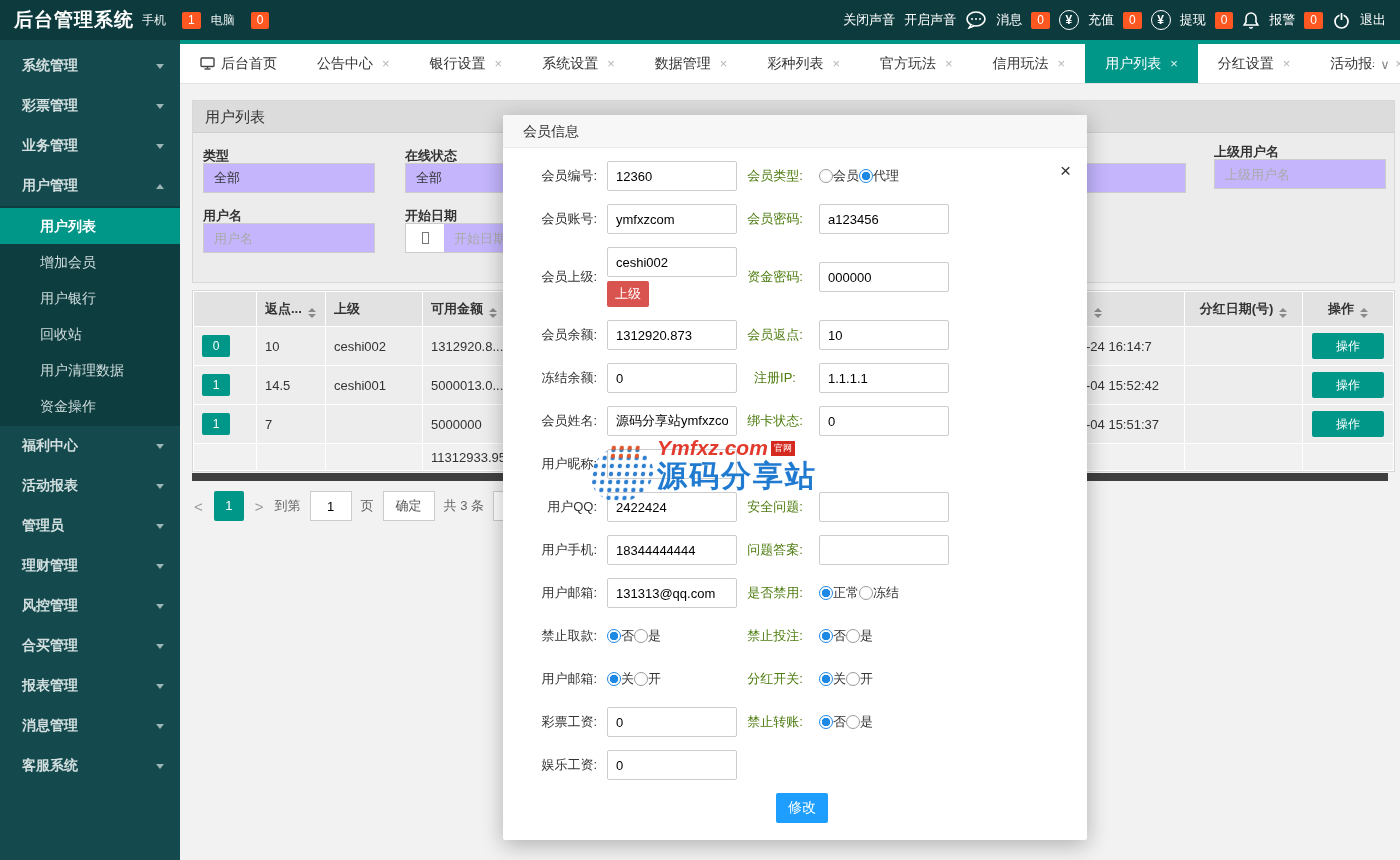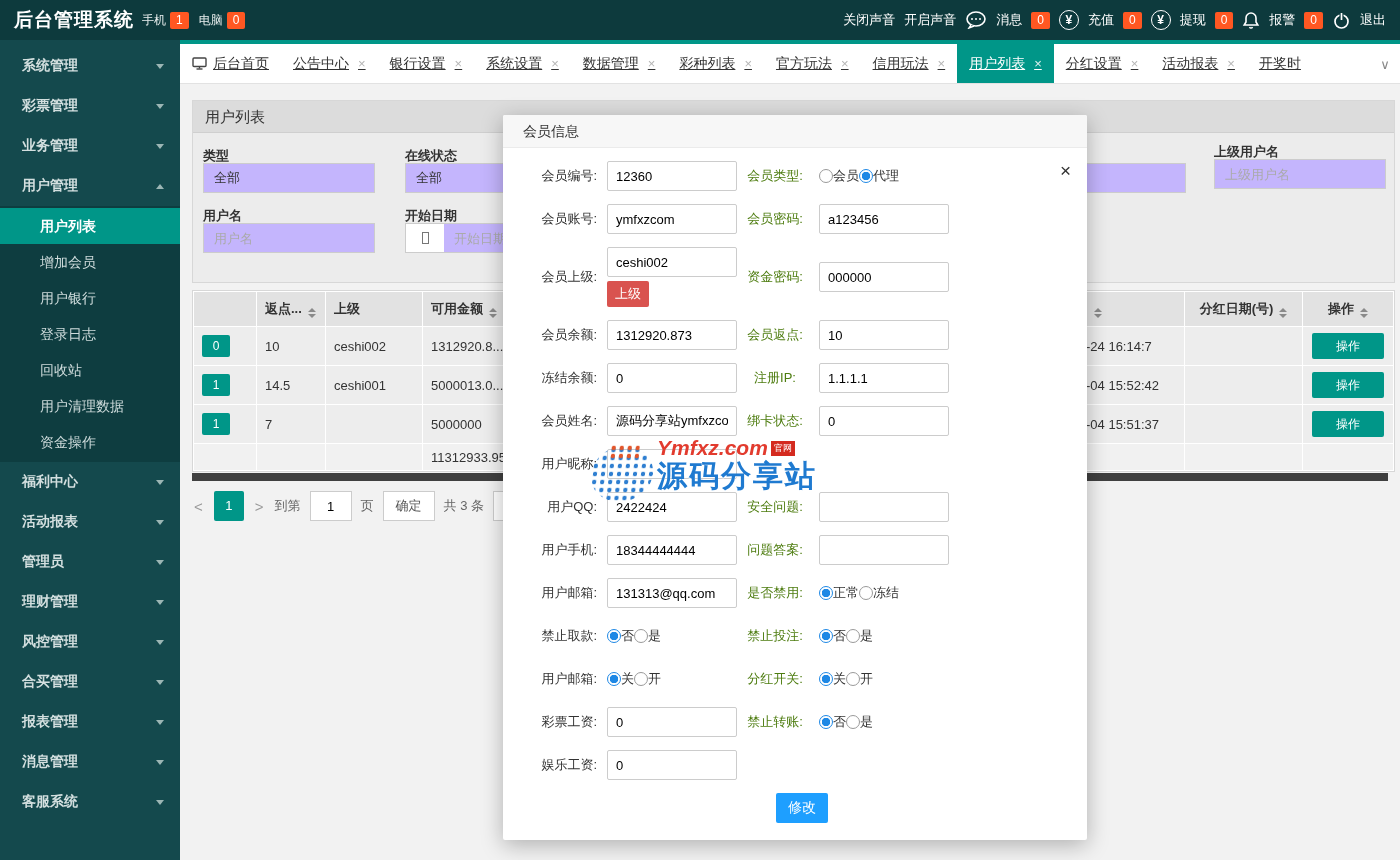--- a/index.html
+++ b/index.html
@@ -5,21 +5,21 @@
   * { box-sizing: border-box; margin: 0; padding: 0; }
   html,body { width:1400px; height:860px; }
   body {
     font-family: "Liberation Sans", "DejaVu Sans", sans-serif;
     background:#f2f2f2; position:relative; overflow:hidden; font-size:13px; color:#333;
   }
   
   .topbar { position:absolute; left:0; top:0; width:1400px; height:40px; background:#0d3a3d;
     display:flex; align-items:center; color:#fff; }
   .brand { font-size:19px; font-weight:bold; margin:0 8px 0 14px; letter-spacing:1px; }
-  .tb-stat { display:flex; align-items:center; gap:4px; margin-right:10px; font-size:12px; color:#e8eeee; }
+  .tb-stat { display:flex; align-items:center; gap:16px; margin-right:10px; font-size:12px; color:#e8eeee; }
   .badge { background:#ff5722; color:#fff; font-size:12px; padding:1px 6px; border-radius:2px; line-height:15px; }
   .tb-right { margin-left:auto; display:flex; align-items:center; gap:9px; padding-right:14px; font-size:13px; }
   .tb-link { color:#fff; cursor:pointer; white-space:nowrap; }
   .tb-ico { display:inline-flex; align-items:center; justify-content:center; }
   .yen-ico { width:20px; height:20px; border:1.5px solid #fff; border-radius:50%; font-size:12px; color:#fff;
     display:inline-flex; align-items:center; justify-content:center; font-weight:bold; }
   
   .sidebar { position:absolute; left:0; top:40px; width:180px; height:820px; background:#14494d; padding-top:6px; }
   .side-item { height:40px; display:flex; align-items:center; padding:0 16px 0 22px; color:#d3dfdf;
     font-size:14px; cursor:pointer; }
@@ -27,21 +27,21 @@
   .caret-dn { width:0; height:0; border-left:4px solid transparent; border-right:4px solid transparent; border-top:5px solid #9cb6b5; }
   .caret-up { width:0; height:0; border-left:4px solid transparent; border-right:4px solid transparent; border-bottom:5px solid #9cb6b5; }
   .submenu { background:#0e3d40; padding:2px 0; }
   .sub-item { height:36px; line-height:36px; padding-left:40px; color:#cfdcdc; font-size:14px; cursor:pointer; }
   .sub-item.active { background:#009688; color:#fff; font-weight:bold; }
   
   .content { position:absolute; left:180px; top:40px; width:1220px; height:820px; background:#f2f2f2; }
   .teal-strip { height:4px; background:#009688; }
   .tabbar { height:40px; background:#fff; border-bottom:1px solid #e2e2e2; display:flex; align-items:stretch;
     overflow:hidden; position:relative; padding-right:26px; }
-  .tab { display:flex; align-items:center; padding:0 12px; font-size:14px; color:#333; cursor:pointer; white-space:nowrap;text-decoration:underline; }
+  .tab { display:flex; align-items:center; padding:0 20px; font-size:14px; color:#333; cursor:pointer; white-space:nowrap; }
   .tab .x { margin-left:9px; color:#b5b5b5; font-size:13px; }
   .tab.active { background:#009688; color:#fff; }
   .tab.active .x { color:#dff3f0; }
   .mon-ico { width:15px; height:13px; margin-right:6px; }
   .tab-chevron { position:absolute; right:4px; top:0; height:40px; width:22px; display:flex; align-items:center;
     justify-content:center; color:#888; font-size:13px; background:#fff; cursor:pointer; }
   .main { padding:16px 5px 0 12px; }
   
   .panel { width:1203px; height:183px; background:#ececec; border:1px solid #d7d7d7; position:relative; }
   .panel-hd { height:32px; background:#dcdcdc; border-bottom:1px solid #cfcfcf; line-height:32px; padding-left:12px;
@@ -179,21 +179,20 @@
     <span class="caret-dn"></span>
   </div>
   <div class="side-item">
     <span class="lbl">用户管理</span>
     <span class="caret-up"></span>
   </div>
   <div class="submenu">
     <div class="sub-item active">用户列表</div>
     <div class="sub-item">增加会员</div>
     <div class="sub-item">用户银行</div>
-    <div class="sub-item">登录日志</div>
     <div class="sub-item">回收站</div>
     <div class="sub-item">用户清理数据</div>
     <div class="sub-item">资金操作</div>
   </div>
   <div class="side-item">
     <span class="lbl">福利中心</span>
     <span class="caret-dn"></span>
   </div>
   <div class="side-item">
     <span class="lbl">活动报表</span>

